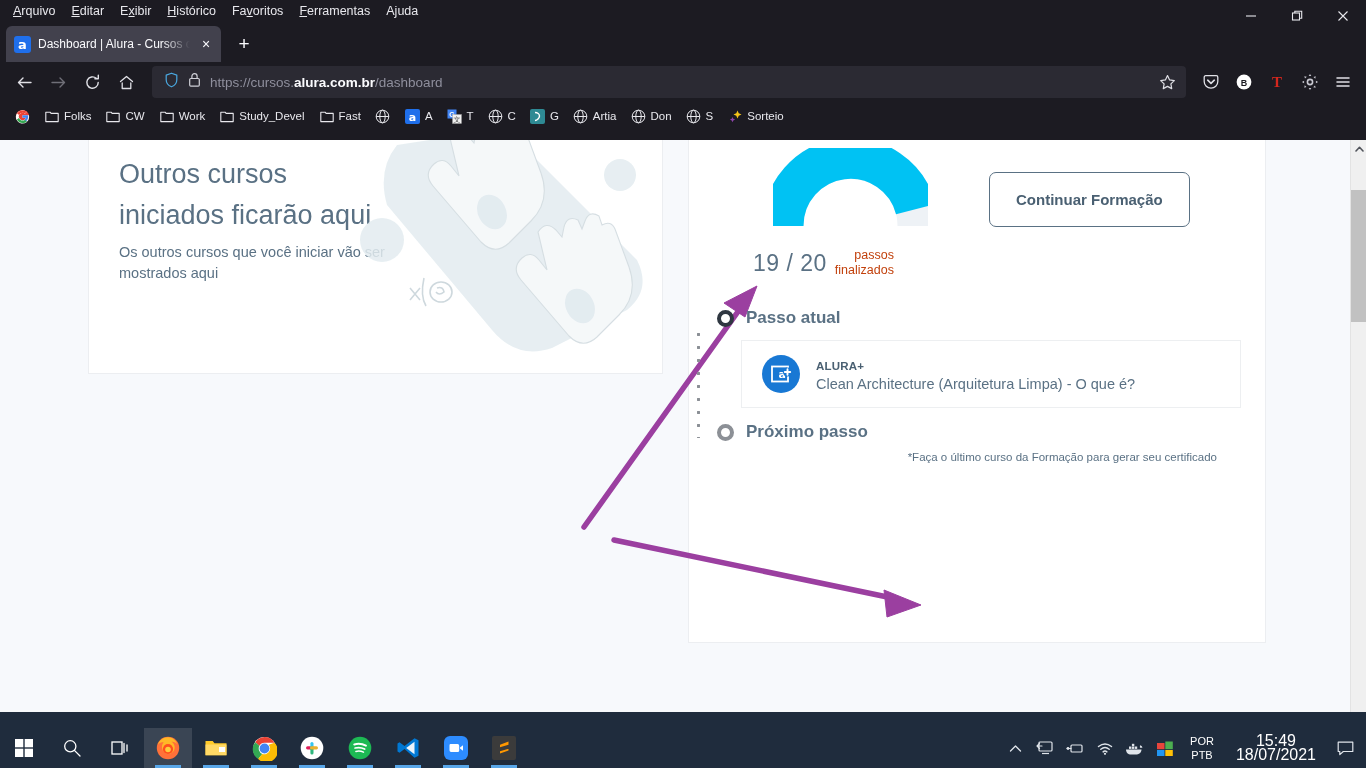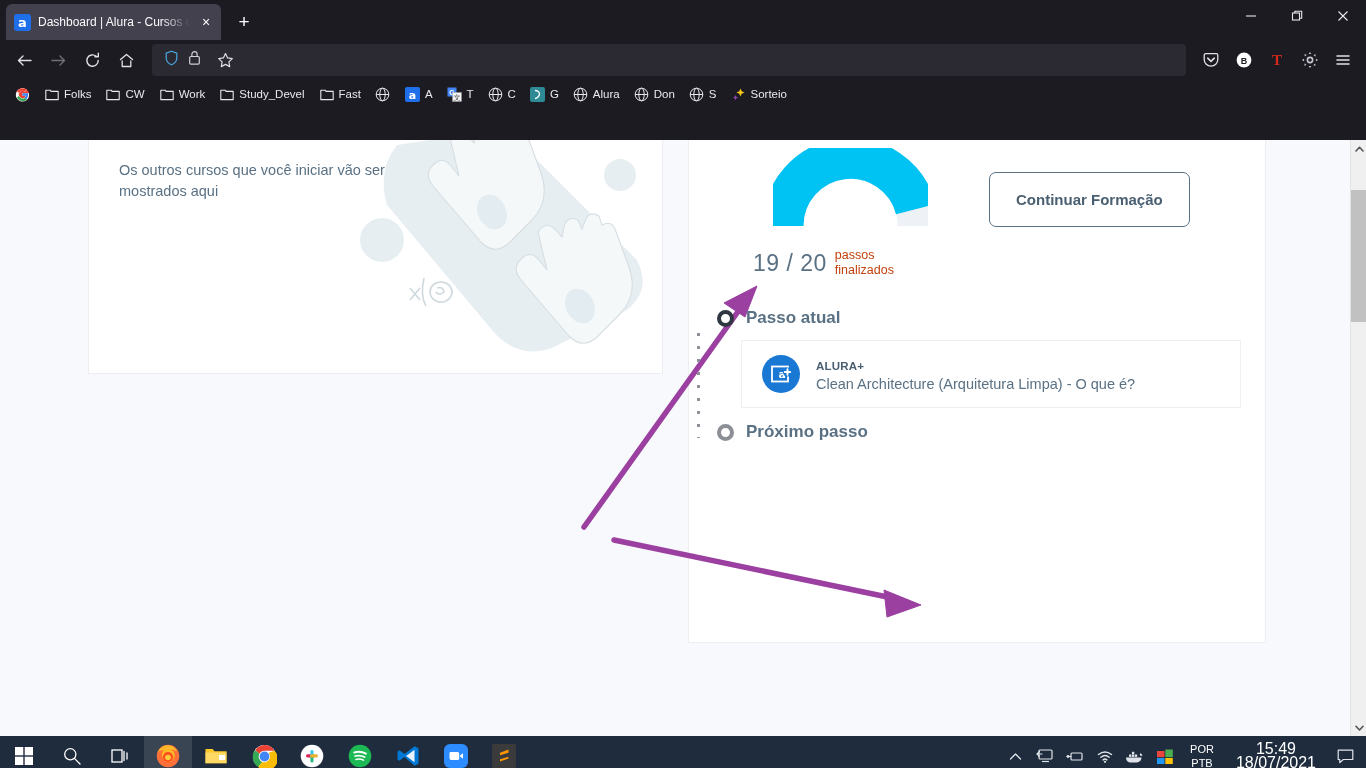--- a/index.html
+++ b/index.html
@@ -130,21 +130,21 @@
     color: #5a7184; max-width: 280px;
   }
   .hands { position: absolute; right: 0px; top: -20px; width: 320px; height: 260px; opacity: .85; }
 
   
   .card-right {
     width: 578px; background: #fff; border: 1px solid #eceef1;
     border-top: none; position: relative; height: 503px; flex: none;
   }
   .gauge-row { display: flex; align-items: flex-start; padding-top: 0px; }
-  .gauge-box { width: 230px; position: relative; margin-left: 46px; }
+  .gauge-box { width: 230px; position: relative; margin-left: 46px; text-align: right; }
   .gauge { width: 155px; height: 78px; position: relative; margin: 8px auto 0 auto; overflow: hidden; }
   .gauge svg { position: absolute; left: 0; top: 0; }
   .gauge-nums { display: flex; align-items: center; gap: 8px; margin-top: 22px; padding-left: 18px; }
   .gauge-nums .frac { font-size: 23px; color: #5a7184; font-weight: 400; letter-spacing: .5px; }
   .gauge-nums .lbl { font-size: 12.5px; line-height: 15px; color: #c2410c; }
 
   .continue-btn {
     margin-top: 32px; margin-left: 24px;
     border: 1.5px solid #5a7184; background: #fff;
     color: #4a6072; font-size: 15px; font-weight: bold;
@@ -201,22 +201,22 @@
   .sb-thumb {
     position: absolute; left: 0; width: 16px; top: 50px; height: 132px;
     background: #c1c1c1;
   }
 
   
   .annot { position: absolute; inset: 0; pointer-events: none; }
 
   
   .taskbar {
-    position: absolute; left: 0; right: 0; bottom: 0; height: 32px;
-    background: #1f2c3d; display: flex; align-items: flex-start;
+    position: absolute; left: 0; right: 0; bottom: 0; height: 56px;
+    background: #1f2c3d; display: flex; align-items: flex-end;
   }
   .tb-left { display: flex; align-items: center; height: 40px; }
   .tb-item {
     width: 48px; height: 40px; display: flex; align-items: center;
     justify-content: center; position: relative;
   }
   .tb-item.active { background: rgba(255,255,255,.12); }
   .tb-item.running::after {
     content: ''; position: absolute; bottom: 0; left: 11px; right: 11px;
     height: 3px; background: #58a6e8;
@@ -234,20 +234,29 @@
     font-size: 16px; color: #fff; line-height: 14px; text-align: center;
     padding: 0 8px;
   }
   .tray .notif { width: 26px; display: flex; align-items: center; justify-content: center; }
 </style>
 </head>
 <body>
 
 <div class="browser">
 
+  <div class="menubar">
+    <div class="mi"><u>A</u><span>rquivo</span></div>
+    <div class="mi"><u>E</u>ditar</div>
+    <div class="mi">E<u>x</u>ibir</div>
+    <div class="mi"><u>H</u>istórico</div>
+    <div class="mi">Fa<u>v</u>oritos</div>
+    <div class="mi"><u>F</u>erramentas</div>
+    <div class="mi">A<u>j</u>uda</div>
+  </div>
 
   <div class="wincontrols">
     <div>
       <svg width="12" height="12" viewBox="0 0 12 12">
           <path d="M1 6h10" stroke="#e8e8ed" stroke-width="1.1"></path>
         </svg>
     </div>
     <div>
       <svg width="12" height="12" viewBox="0 0 12 12">
         <rect x="1.5" y="3" width="7" height="7" fill="none" stroke="#e8e8ed" stroke-width="1.1"></rect>
@@ -298,20 +307,21 @@
         <svg width="15" height="16" viewBox="0 0 15 16">
             <path d="M7.5 1.2l5.3 1.9v4.6c0 3.3-2.2 5.9-5.3 7.1-3.1-1.2-5.3-3.8-5.3-7.1V3.1z" fill="none" stroke="#4aa8e0" stroke-width="1.2" stroke-linejoin="round"></path>
           </svg>
       </span>
       <span>
         <svg width="13" height="16" viewBox="0 0 13 16">
             <rect x="1.7" y="6.5" width="9.6" height="7.6" rx="1.1" fill="none" stroke="#d0d0d8" stroke-width="1.2"></rect>
             <path d="M3.9 6.5V4.3a2.6 2.6 0 0 1 5.2 0v2.2" fill="none" stroke="#d0d0d8" stroke-width="1.2"></path>
           </svg>
       </span>
+      <span class="urltext"><span>https://cursos.</span><b>alura.com.br</b><span>/dashboard</span></span>
       <span class="star">
         <svg width="17" height="17" viewBox="0 0 17 17">
             <path d="M8.5 1.6l2.1 4.3 4.7.7-3.4 3.3.8 4.7-4.2-2.2-4.2 2.2.8-4.7L1.7 6.6l4.7-.7z" fill="none" stroke="#e0e0e6" stroke-width="1.2" stroke-linejoin="round"></path>
           </svg>
       </span>
     </div>
 
     <div class="toolbar-right">
       <div class="tbicon">
         <svg width="18" height="18" viewBox="0 0 18 18">
@@ -450,21 +460,21 @@
       <span>G</span>
     </div>
     <div class="bm">
       <span class="ico">
           <svg width="15" height="15" viewBox="0 0 15 15">
             <circle cx="7.5" cy="7.5" r="6.3" fill="none" stroke="#e8e8ed" stroke-width="1"></circle>
             <ellipse cx="7.5" cy="7.5" rx="2.7" ry="6.3" fill="none" stroke="#e8e8ed" stroke-width="1"></ellipse>
             <path d="M1.2 7.5h12.6" stroke="#e8e8ed" stroke-width="1"></path>
           </svg>
         </span>
-      <span>Alura</span>
+      <span>Artia</span>
     </div>
     <div class="bm">
       <span class="ico">
           <svg width="15" height="15" viewBox="0 0 15 15">
             <circle cx="7.5" cy="7.5" r="6.3" fill="none" stroke="#e8e8ed" stroke-width="1"></circle>
             <ellipse cx="7.5" cy="7.5" rx="2.7" ry="6.3" fill="none" stroke="#e8e8ed" stroke-width="1"></ellipse>
             <path d="M1.2 7.5h12.6" stroke="#e8e8ed" stroke-width="1"></path>
           </svg>
         </span>
       <span>Don</span>
@@ -488,20 +498,21 @@
         </span>
       <span>Sorteio</span>
     </div>
   </div>
 
   <div class="viewport">
     <div class="pagewrap">
       <div class="grid">
 
         <div class="card-left">
+          <h2>Outros cursos iniciados ficarão aqui</h2>
           <p>Os outros cursos que você iniciar vão ser mostrados aqui</p>
           <svg class="hands" viewBox="0 0 320 260">
             <g fill="#e3ecf0">
               <path d="M55 25 Q35 50 45 85 L150 210 Q175 240 210 228 L285 190 Q310 170 295 140 L190 35 Q160 5 120 15 Z"></path>
               <circle cx="40" cy="120" r="22"></circle>
               <circle cx="278" cy="55" r="16"></circle>
             </g>
             <g fill="#f4f7f9" stroke="#cfd9de" stroke-width="1.1">
               <path d="M108 18 q8 -12 18 -2 l6 7 2 -10 q3 -12 14 -7 l4 9 3 -8 q4 -11 14 -5 l3 9 q9 -5 13 4 l14 38 q10 28 -10 48 l-22 22 q-14 13 -28 -1 l-48 -56 q-10 -12 1 -22 q9 -8 17 2 l8 10 z"></path>
               <path d="M196 112 q8 -12 18 -2 l6 7 2 -10 q3 -12 14 -7 l4 9 3 -8 q4 -11 14 -5 l3 9 q9 -5 13 4 l14 38 q10 28 -10 48 l-22 22 q-14 13 -28 -1 l-48 -56 q-10 -12 1 -22 q9 -8 17 2 l8 10 z"></path>
@@ -562,20 +573,21 @@
                 <span class="kicker">ALURA+</span>
                 <div class="sdesc">Clean Architecture (Arquitetura Limpa) - O que é?</div>
               </span>
             </div>
 
             <div class="step-head" style="margin-top:14px">
               <span class="bullet grey"></span>
               <span>Próximo passo</span>
             </div>
 
+            <div class="note">*Faça o último curso da Formação para gerar seu certificado</div>
           </div>
         </div>
       </div>
 
       <svg class="annot" width="1350" height="588">
         <g fill="#9b3fa0" stroke="#9b3fa0">
           <line x1="584" y1="387" x2="742" y2="166" stroke-width="5.5" stroke-linecap="round"></line>
           <polygon points="757,146 724,163 745,177" stroke-width="1"></polygon>
           <line x1="614" y1="400" x2="897" y2="459" stroke-width="5.5" stroke-linecap="round"></line>
           <polygon points="921,465 884,450 887,477" stroke-width="1"></polygon>

